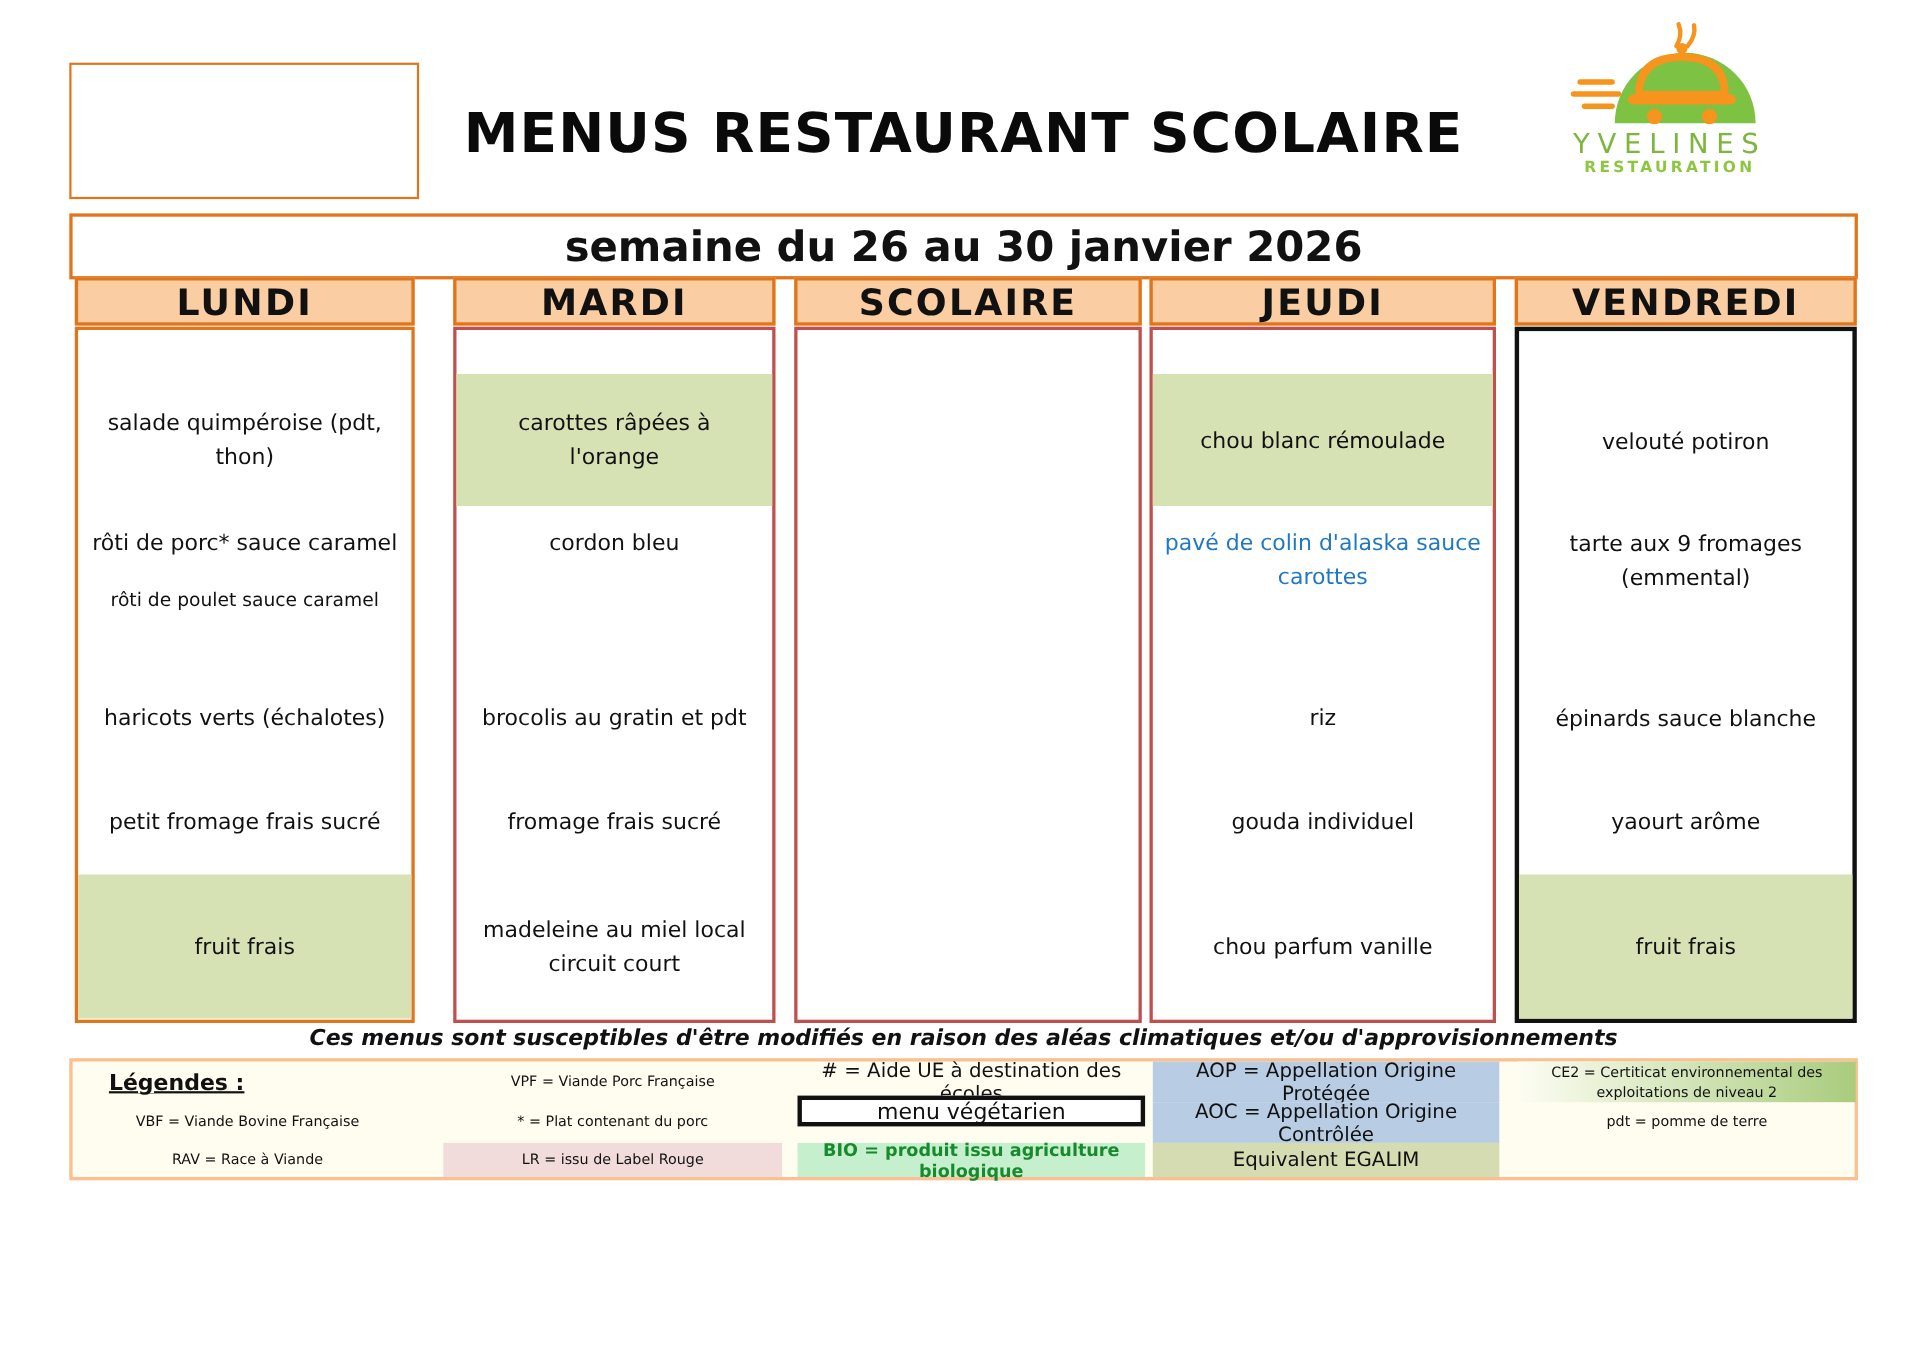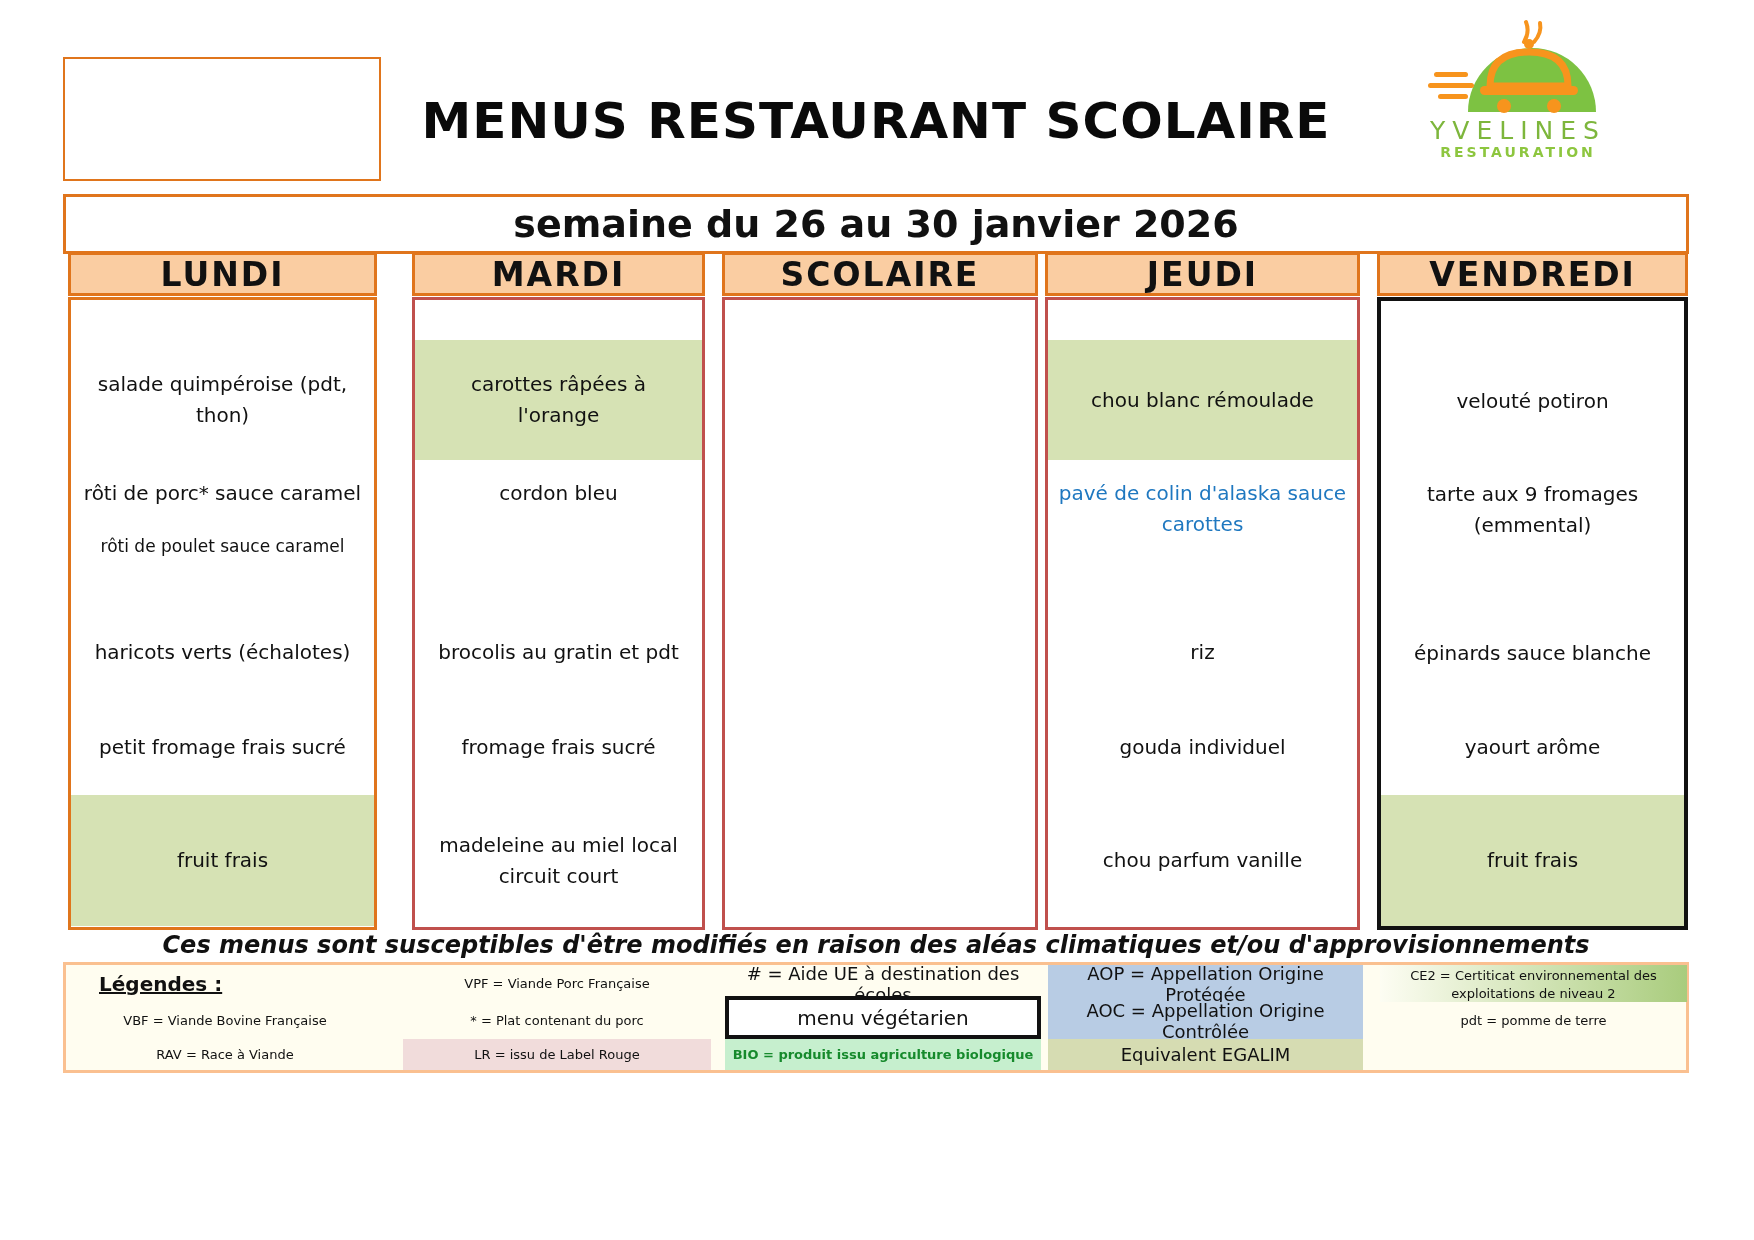--- a/index.html
+++ b/index.html
@@ -51,44 +51,44 @@
   .slot-2 { height:95px; }
   .slot-3 { height:95px; }
   .slot-4 { height:131px; }
   .slot-4.green { background:var(--green); }
   .dish { padding:0 10px; }
   .dish.blue { color:var(--blue); }
   .sub-dish { margin-top:24px; font-size:17px; }
 
   
   .note { position:absolute; left:63px; top:931px; width:1626px; text-align:center;
-    font-size:24px; font-weight:bold; font-style:italic; }
+    font-size:20px; font-weight:bold; font-style:italic; }
 
   
   .legends { position:absolute; left:63px; top:962px; width:1626px; height:111px;
     border:3px solid #FAC090; background:#FFFDF0; }
   .lg { position:absolute; display:flex; align-items:center; justify-content:center;
     text-align:center; font-size:13px; }
   .lg.r0 { top:0;    height:37px; }
   .lg.r1 { top:37px; height:37px; }
   .lg.r2 { top:74px; height:31px; }
   .lg.c0 { left:5px;    width:308px; }
   .lg.c1 { left:337px;  width:308px; }
   .lg.c2 { left:659px;  width:316px; }
   .lg.c3 { left:982px;  width:315px; }
   .lg.c4 { left:1314px; width:307px; }
   .legend-heading { justify-content:flex-start; padding-left:28px; font-weight:bold;
     text-decoration:underline; font-size:20px; }
   .bg-blue  { background:var(--lblue); }
   .bg-pink  { background:#F1DCDB; }
   .bg-olive { background:#D6DCB2; }
-  .bg-bio   { background:#C6EFCE; color:#168A2C; font-weight:bold; font-size:13px; }
+  .bg-bio   { background:#C6EFCE; color:#168A2C; font-weight:bold; font-size:16px; }
   .bg-ce2   { background:linear-gradient(90deg,#fdfdf3 0%, #a9cc7d 100%);
     font-size:13px; line-height:1.35; padding:2px 6px; align-items:flex-start; }
-  .vege-box { border:4px solid #111; background:#fff; top:31px; height:43px; font-size:20px; }
+  .vege-box { border:4px solid #111; background:#fff; top:31px; height:28px; font-size:20px; }
   .small18 { font-size:18px; }
 </style>
 </head>
 <body>
 
 <div class="page">
 
   <div class="topleft-box"></div>
 
   <div class="page-title">MENUS RESTAURANT SCOLAIRE</div>

